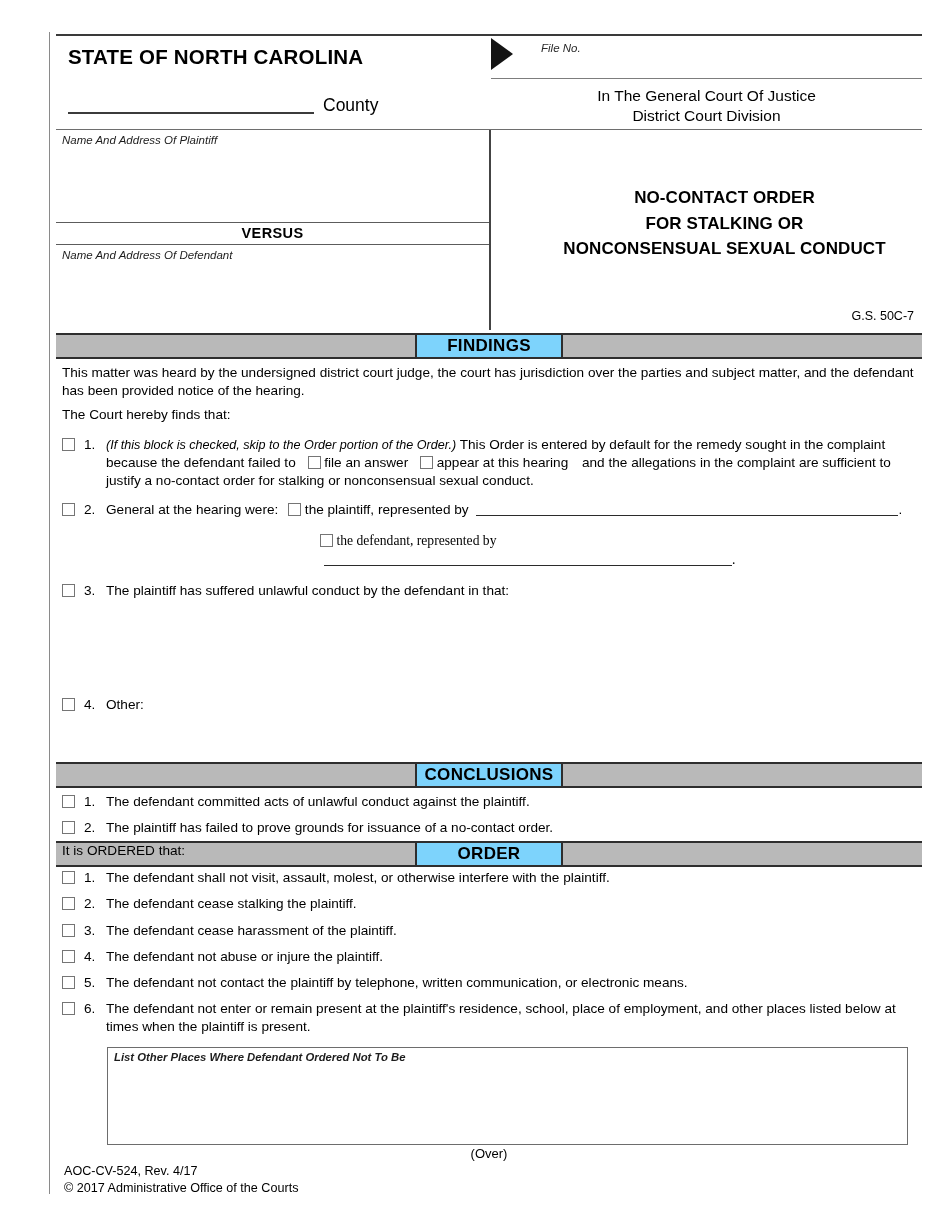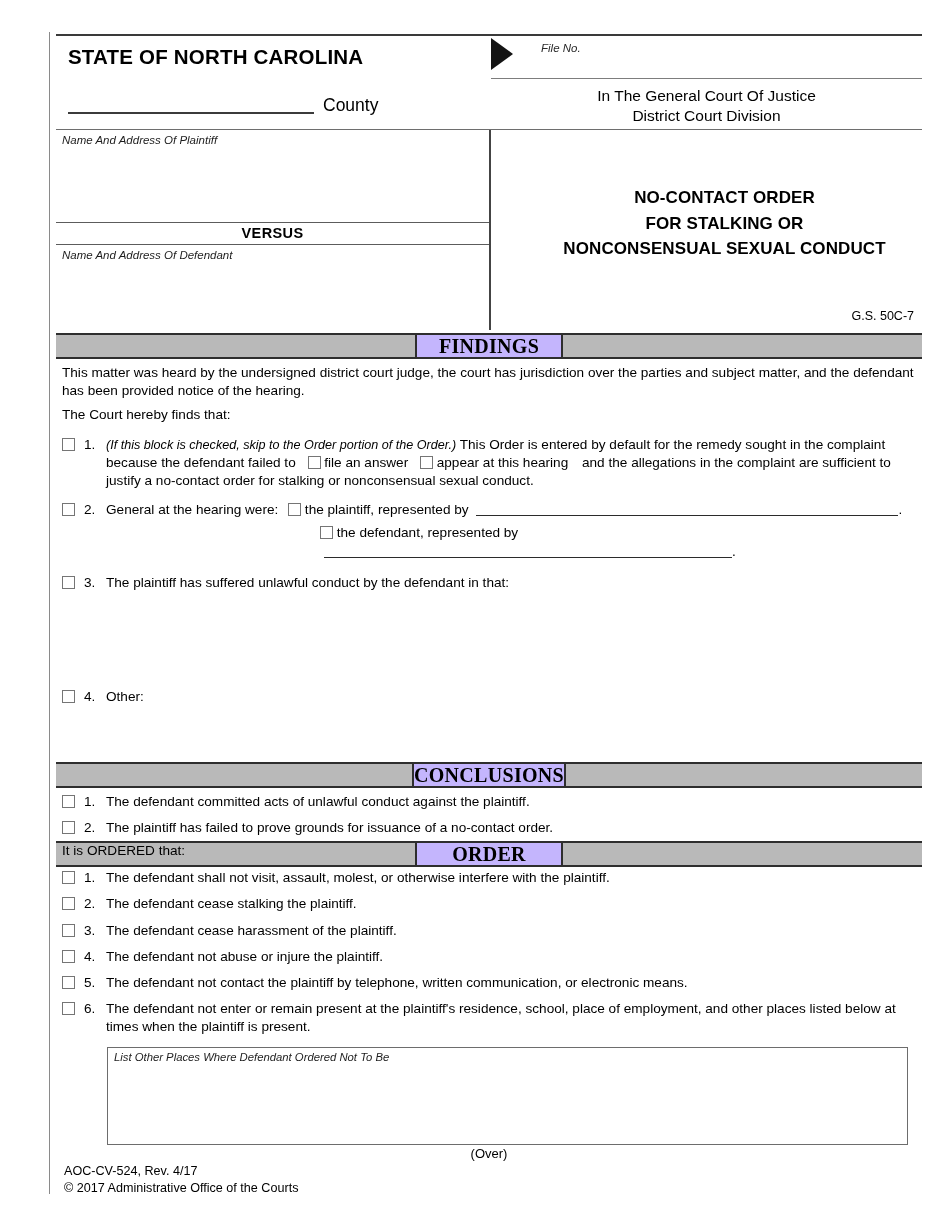--- a/index.html
+++ b/index.html
@@ -164,33 +164,32 @@
     border-top: 2px solid #2e2e2e;
     border-bottom: 2px solid #2e2e2e;
     margin: 0;
   }
   .band-title {
     position: absolute;
     left: 50%;
     transform: translateX(-50%);
     top: -2px;
     height: 22px;
-    background: #c4b5fd;
+    background: #7dd3fc;
     border-left: 2px solid #2e2e2e;
     border-right: 2px solid #2e2e2e;
     border-top: 2px solid #2e2e2e;
     border-bottom: 2px solid #2e2e2e;
     box-sizing: content-box;
     min-width: 144px;
     text-align: center;
-    font-size: 20px;
+    font-size: 17px;
     font-weight: bold;
     line-height: 22px;
     letter-spacing: .3px;
-    font-family: Liberation Serif, serif;
   }
 
   
   .sec {
     position: absolute;
     left: 56px;
     width: 866px;
     box-sizing: border-box;
   }
   .para {
@@ -239,20 +238,21 @@
     border-bottom: 1.6px solid #2b2b2b;
     height: 13px;
     vertical-align: -2px;
   }
 
   
   .listbox {
     border: 1.5px solid #6d6d6d;
     box-sizing: border-box;
     padding: 3px 4px 0 6px;
+    font-weight: bold;
   }
   .listbox-label {
     font-size: 11.3px;
     font-style: italic;
     color: #1d1d1d;
   }
 
   
   .over {
     position: absolute;
@@ -346,21 +346,21 @@
     <div class="item" style="margin-top:11px;">
       <div class="cb"></div>
       <div class="num">2.</div>
       <div class="itxt" style="width:800px;">
         <div>
           <span>General at the hearing were:</span>
           <span class="cb-inline" style="margin-left:6px;"></span>
           <span>the plaintiff, represented by</span>
           <span class="rule-fill" style="width:422px;margin-left:4px;"></span><span>.</span>
         </div>
-        <div style="margin-top:5px;padding-left:214px;">
+        <div style="margin-top:13px;padding-left:214px;font-family:Liberation Serif, serif;">
           <span class="cb-inline"></span>
           <span>the defendant, represented by</span>
           <span class="rule-fill" style="width:408px;margin-left:4px;"></span><span>.</span>
         </div>
       </div>
     </div>
 
     <div class="item" style="margin-top:13px;">
       <div class="cb"></div>
       <div class="num">3.</div>

